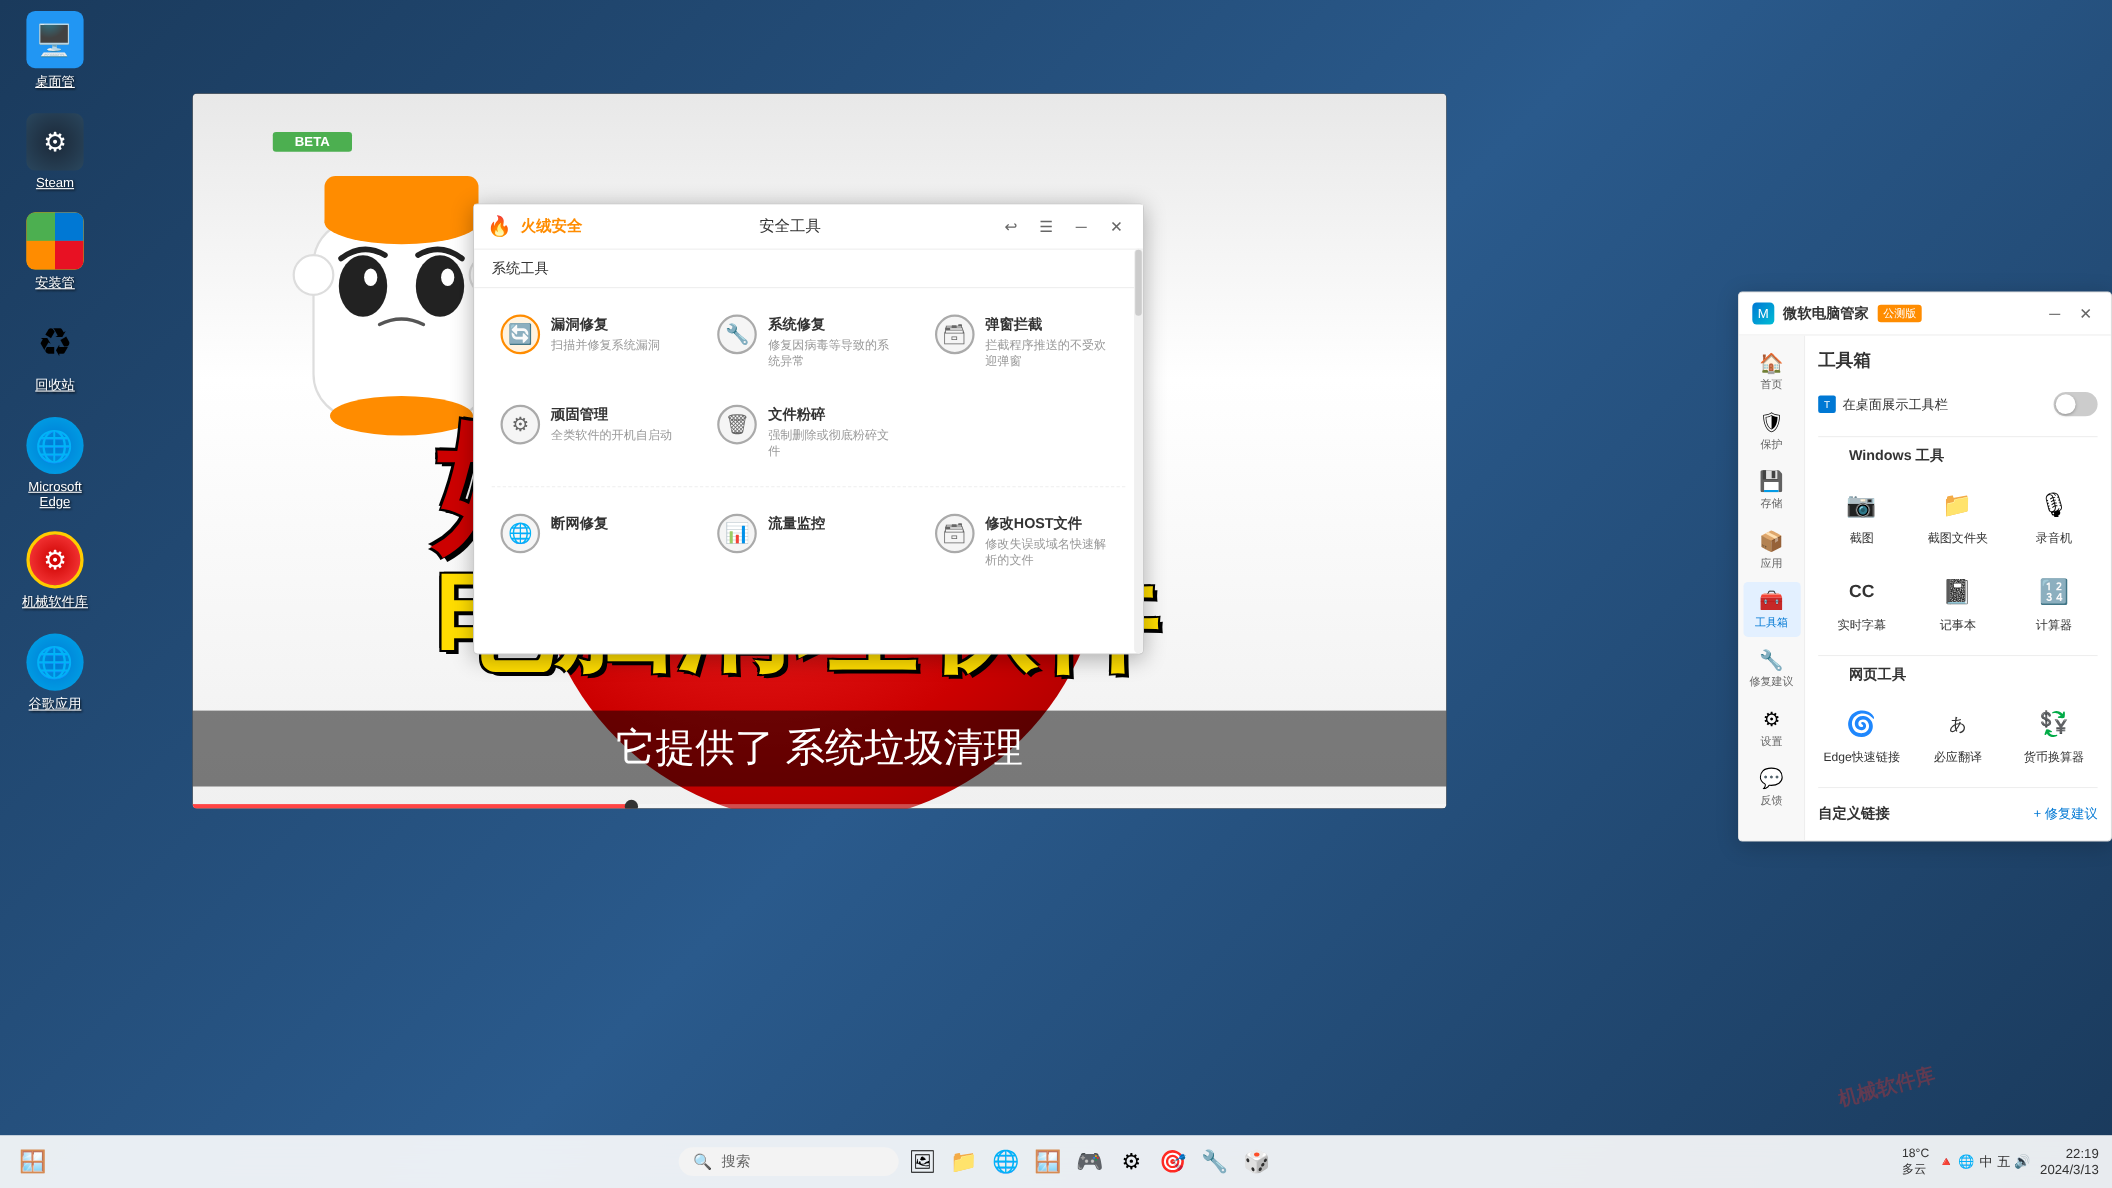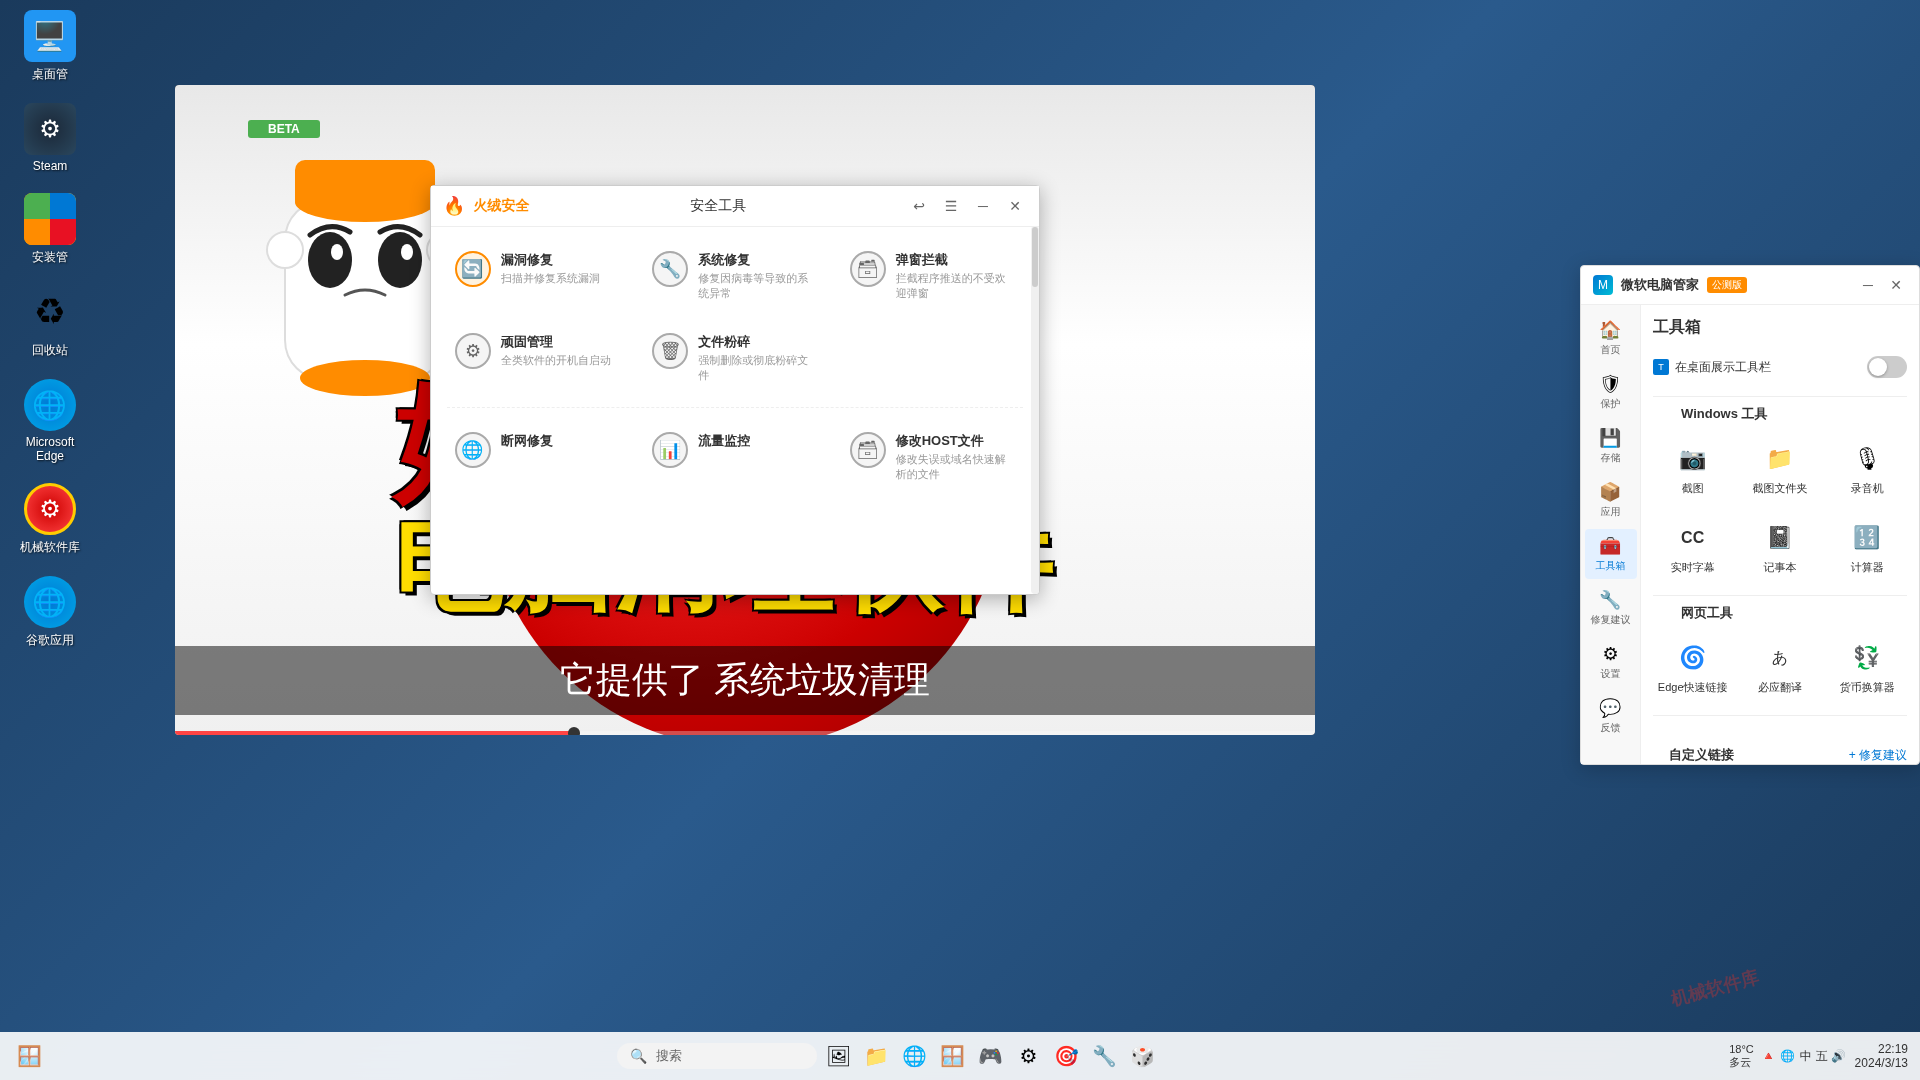--- a/index.html
+++ b/index.html
@@ -44,20 +44,21 @@
       align-items: center;
       justify-content: center;
       font-size: 28px;
       margin-bottom: 4px;
     }
     .desktop-icon .icon-label {
       color: white;
       font-size: 12px;
       text-align: center;
       text-shadow: 1px 1px 2px rgba(0,0,0,0.8);
+      text-decoration: underline;
     }
 
     
     .icon-monitor { background: #2196F3; border-radius: 4px; }
     .icon-steam { background: radial-gradient(circle, #1b2838, #2a475e); border-radius: 50%; }
 
     
     .main-content {
       position: absolute;
       top: 85px;
@@ -703,20 +704,23 @@
       <span class="fw-icon">🔥</span>
       <span class="fw-name">火绒安全</span>
       <span class="fw-center">安全工具</span>
       <div class="fw-controls">
         <button class="fw-btn">↩</button>
         <button class="fw-btn">☰</button>
         <button class="fw-btn">─</button>
         <button class="fw-btn fw-close">✕</button>
       </div>
     </div>
+    <div class="fire-window-nav">
+      <span>系统工具</span>
+    </div>
     <div class="fire-window-body">
 
       <div class="tool-item">
         <div class="tool-icon tool-icon-orange">🔄</div>
         <div class="tool-info">
           <div class="tool-name">漏洞修复</div>
           <div class="tool-desc">扫描并修复系统漏洞</div>
         </div>
       </div>
 
@@ -887,21 +891,21 @@
           </div>
           <div class="pcm-tool">
             <div class="pcm-tool-icon">💱</div>
             <span class="pcm-tool-label">货币换算器</span>
           </div>
         </div>
 
         <hr class="pcm-divider">
 
         <div class="pcm-row">
-          <span class="pcm-subtitle" style="margin:16px;">自定义链接</span>
+          <span class="pcm-subtitle" style="margin:0;">自定义链接</span>
           <span class="pcm-add-link">+ 修复建议</span>
         </div>
 
       </div>
     </div>
   </div>
 
   <div class="watermark">机械软件库</div>
 
   <div class="taskbar">

